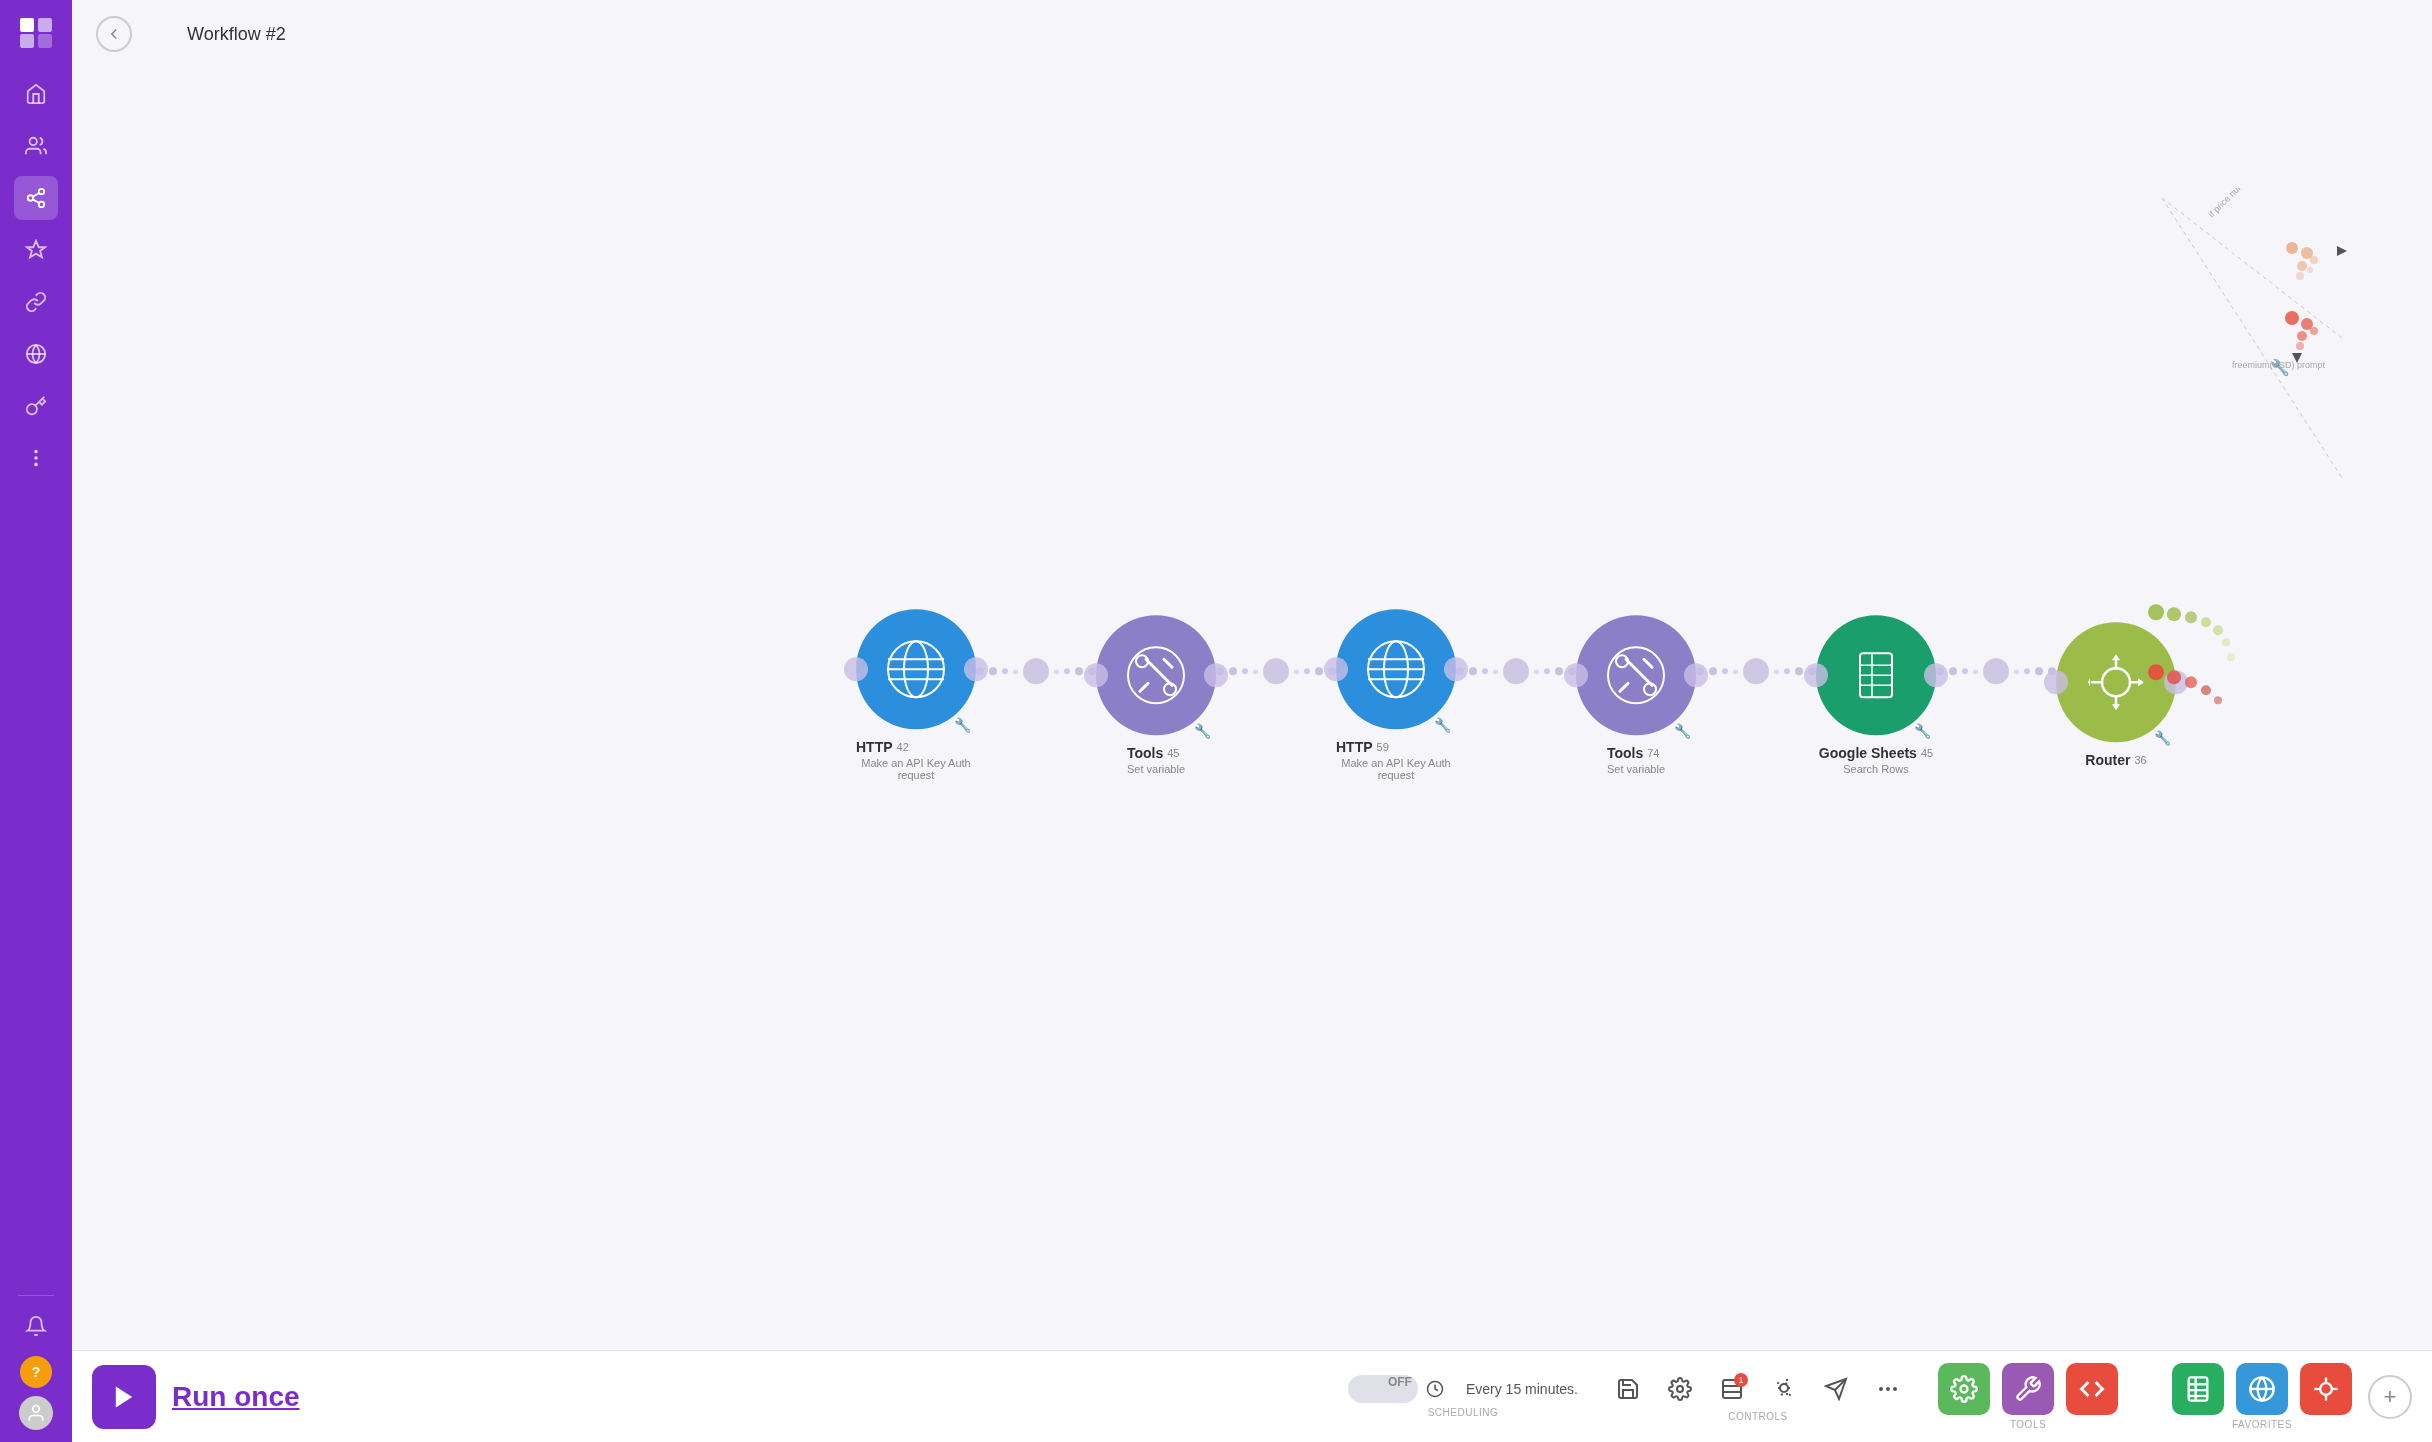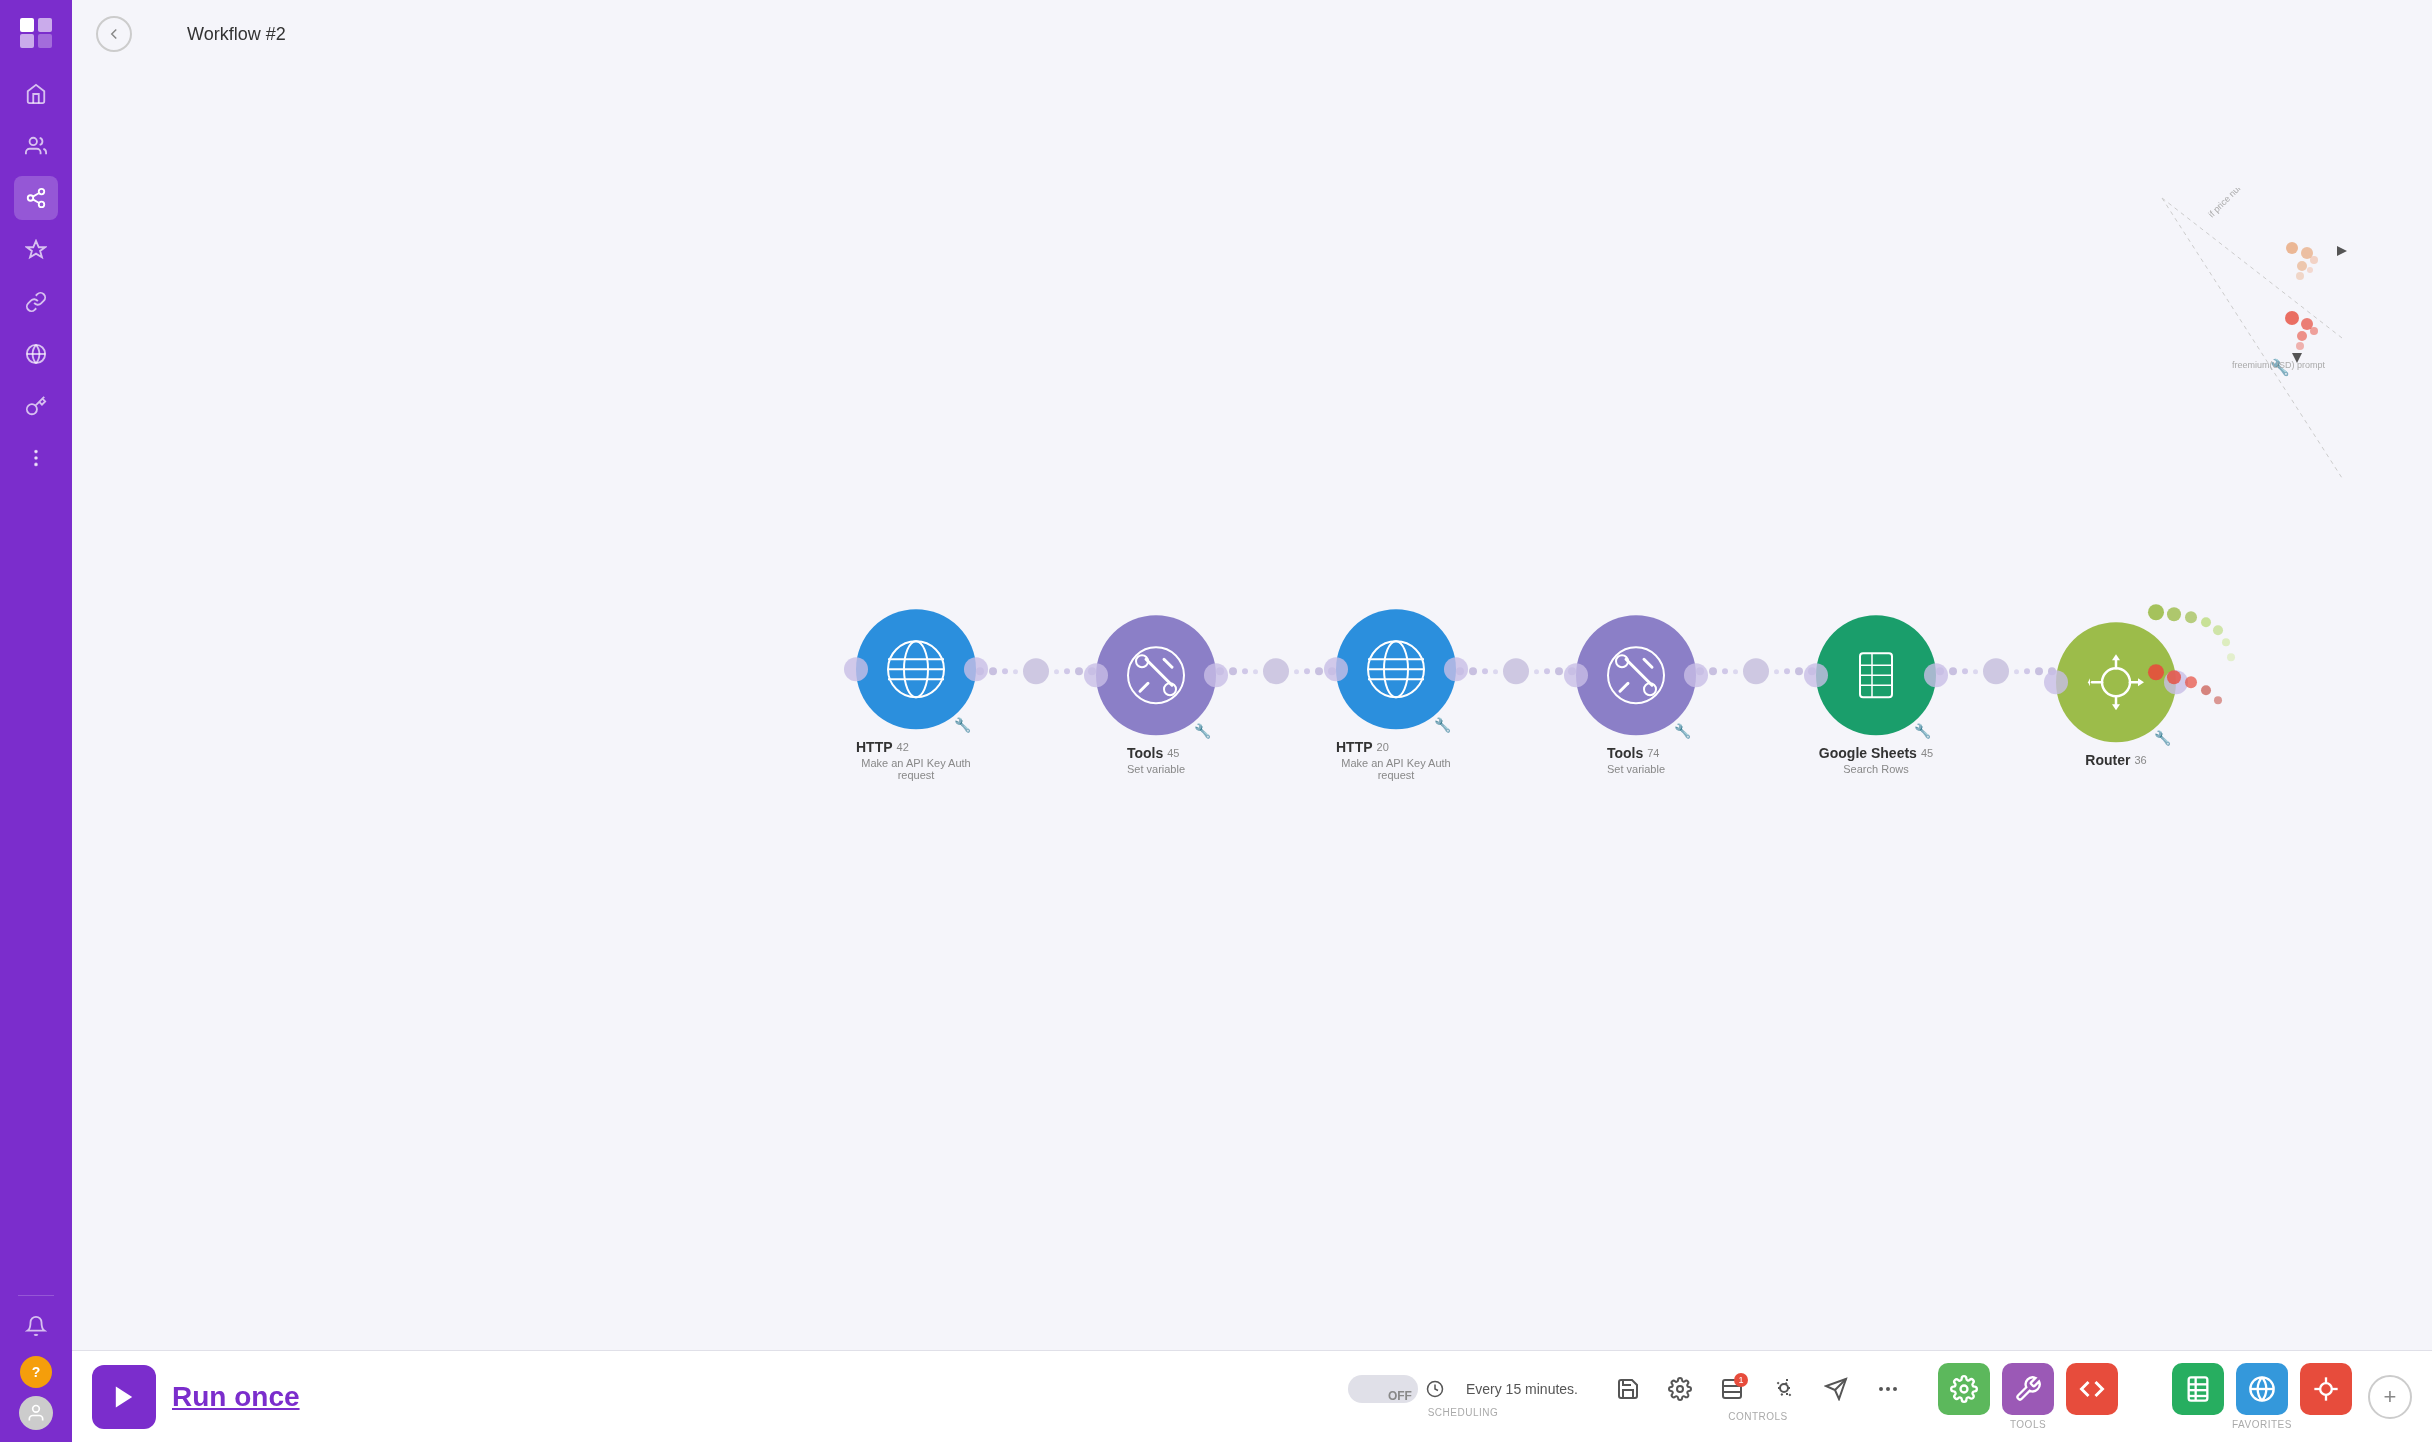--- a/index.html
+++ b/index.html
@@ -220,21 +220,21 @@
       margin-right: 32px;
     }
     .toggle-row {
       display: flex;
       align-items: center;
       gap: 8px;
     }
     .toggle-track {
       width: 70px; height: 28px; border-radius: 14px;
       background: #e0e0e8; position: relative; cursor: pointer;
-      display: flex; align-items: flex-end; justify-content: flex-end;
+      display: flex; align-items: flex-start; justify-content: flex-end;
       padding: 0 6px;
     }
     .toggle-label-off {
       font-size: 12px; font-weight: 600; color: #888;
     }
     .schedule-text {
       font-size: 14px; color: #555; display: flex; align-items: center; gap: 22px;
     }
     .section-label {
       font-size: 10px; color: #aaa; text-transform: uppercase; letter-spacing: 0.5px;
@@ -546,21 +546,21 @@
             <line x1="2" y1="20" x2="58" y2="20" stroke="white" stroke-width="2"></line>
             <line x1="2" y1="30" x2="58" y2="30" stroke="white" stroke-width="2"></line>
             <line x1="2" y1="40" x2="58" y2="40" stroke="white" stroke-width="2"></line>
           </svg>
           <div class="node-port-right"></div>
           <span class="wrench-icon">🔧</span>
         </div>
         <div class="node-label">
           <div class="node-name">
             <span>HTTP</span>
-            <span class="node-badge">20</span>
+            <span class="node-badge">59</span>
           </div>
           <div class="node-desc">Make an API Key Auth request</div>
         </div>
       </div>
 
       <div class="dot-connector">
         <div class="dc-dots">
           <div class="dc-d"></div>
           <div class="dc-d"></div>
           <div class="dc-ds"></div>

